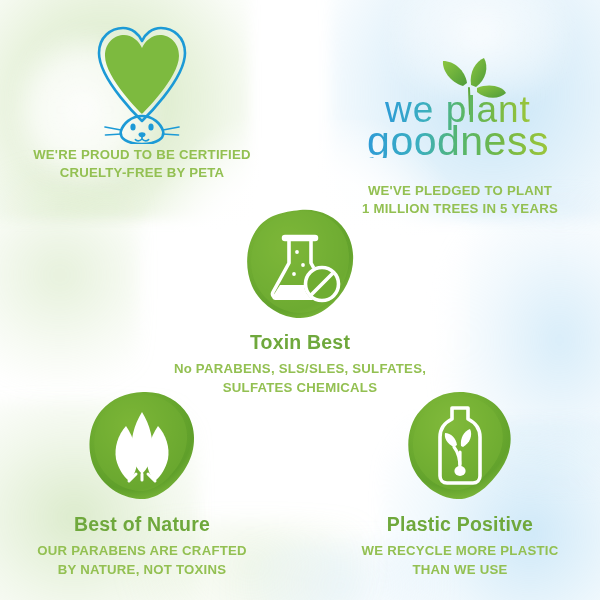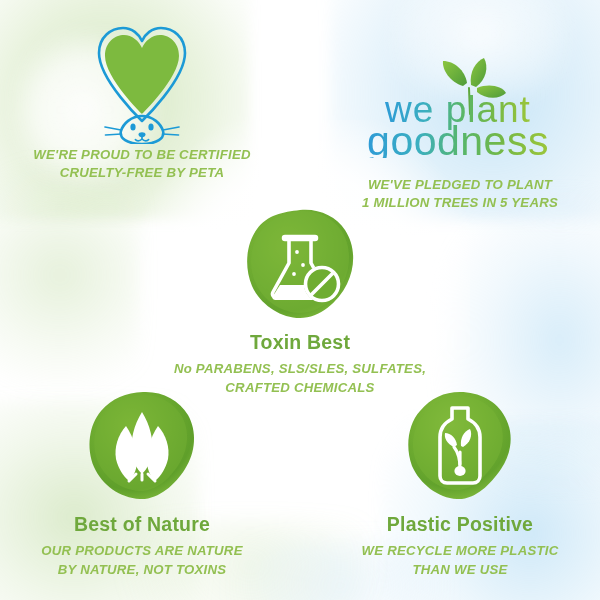--- a/index.html
+++ b/index.html
@@ -113,21 +113,20 @@
     letter-spacing: 0.2px;
     margin: 8px 0 7px 0;
     line-height: 1.1;
   }
   .badge-desc {
     color: #93C052;
     font-size: 13.2px;
     font-weight: bold;
     line-height: 1.38;
     letter-spacing: 0.25px;
-    font-style: italic;
   }
   .badge-desc span { display: block; white-space: nowrap; }
 
   .icon-holder {
     height: 128px;
     display: flex;
     align-items: center;
     justify-content: center;
   }
   .icon-holder.sm { height: 120px; }
@@ -209,21 +208,21 @@
           <path d="M141 27 C139 14 146 3 154 0 C159 9 156 22 146 29 Z" fill="url(#leafGrad)"></path>
           <path d="M147 30 C159 25 172 28 176 35 C169 42 155 41 147 34 Z" fill="url(#leafGrad)"></path>
           <path d="M139 30 C139 30 139.5 44 140 56" fill="none" stroke="#5FA83C" stroke-width="2" stroke-linecap="round"></path>
         </g>
 
         <text x="128" y="64" text-anchor="middle" font-family="'Liberation Sans', sans-serif" font-size="37" font-weight="normal" fill="url(#wpgGrad)" letter-spacing="1">we plant</text>
 
         <text x="128" y="97" text-anchor="middle" font-family="'Liberation Sans', sans-serif" font-size="41" font-weight="normal" fill="url(#wpgGrad)" letter-spacing="0.5">goodness</text>
       </svg>
     </div>
-    <div class="badge-desc" style="margin-top:18px;">
+    <div class="badge-desc" style="margin-top:24px;">
       <span>WE'VE PLEDGED TO PLANT</span>
       <span>1 MILLION TREES IN 5 YEARS</span>
     </div>
   </div>
 
   <div class="badge badge-toxin">
     <div class="icon-holder sm">
       <div class="blob-wrap">
         <svg width="112" height="112" viewBox="0 0 112 112">
           <defs>
@@ -248,21 +247,21 @@
 
           <circle cx="78" cy="76" r="18" fill="#6FAD31"></circle>
           <circle cx="78" cy="76" r="16.5" fill="none" stroke="#ffffff" stroke-width="3.6"></circle>
           <line x1="67.5" y1="86.5" x2="88.5" y2="65.5" stroke="#ffffff" stroke-width="3.6" stroke-linecap="round"></line>
         </svg>
       </div>
     </div>
     <div class="badge-title">Toxin Best</div>
     <div class="badge-desc">
       <span>No PARABENS, SLS/SLES, SULFATES,</span>
-      <span>CRAFTED CHEMICALS</span>
+      <span>SULFATES CHEMICALS</span>
     </div>
   </div>
 
   <div class="badge badge-nature">
     <div class="icon-holder sm">
       <div class="blob-wrap">
         <svg width="112" height="112" viewBox="0 0 112 112">
           <defs>
             <radialGradient id="blobB" cx="40%" cy="32%" r="74%">
               <stop offset="0%" stop-color="#84BB3A"></stop>
@@ -279,21 +278,21 @@
           <path d="M40 36 C48 48 52 62 51 74 C50 81 47 87 43 91 C37 86 32 78 30 69 C28 57 32 45 40 36 Z" fill="#ffffff"></path>
 
           <path d="M72 36 C80 45 84 57 82 69 C80 78 75 86 69 91 C65 87 62 81 61 74 C60 62 64 48 72 36 Z" fill="#ffffff"></path>
 
           <path d="M56 84 L56 90 M43 91 L50 84 M69 91 L62 84" stroke="#ffffff" stroke-width="3" stroke-linecap="round" fill="none"></path>
         </svg>
       </div>
     </div>
     <div class="badge-title">Best of Nature</div>
     <div class="badge-desc">
-      <span>OUR PRODUCTS ARE NATURE</span>
+      <span>OUR PARABENS ARE CRAFTED</span>
       <span>BY NATURE, NOT TOXINS</span>
     </div>
   </div>
 
   <div class="badge badge-plastic">
     <div class="icon-holder sm">
       <div class="blob-wrap">
         <svg width="112" height="112" viewBox="0 0 112 112">
           <defs>
             <radialGradient id="blobC" cx="42%" cy="30%" r="74%">

